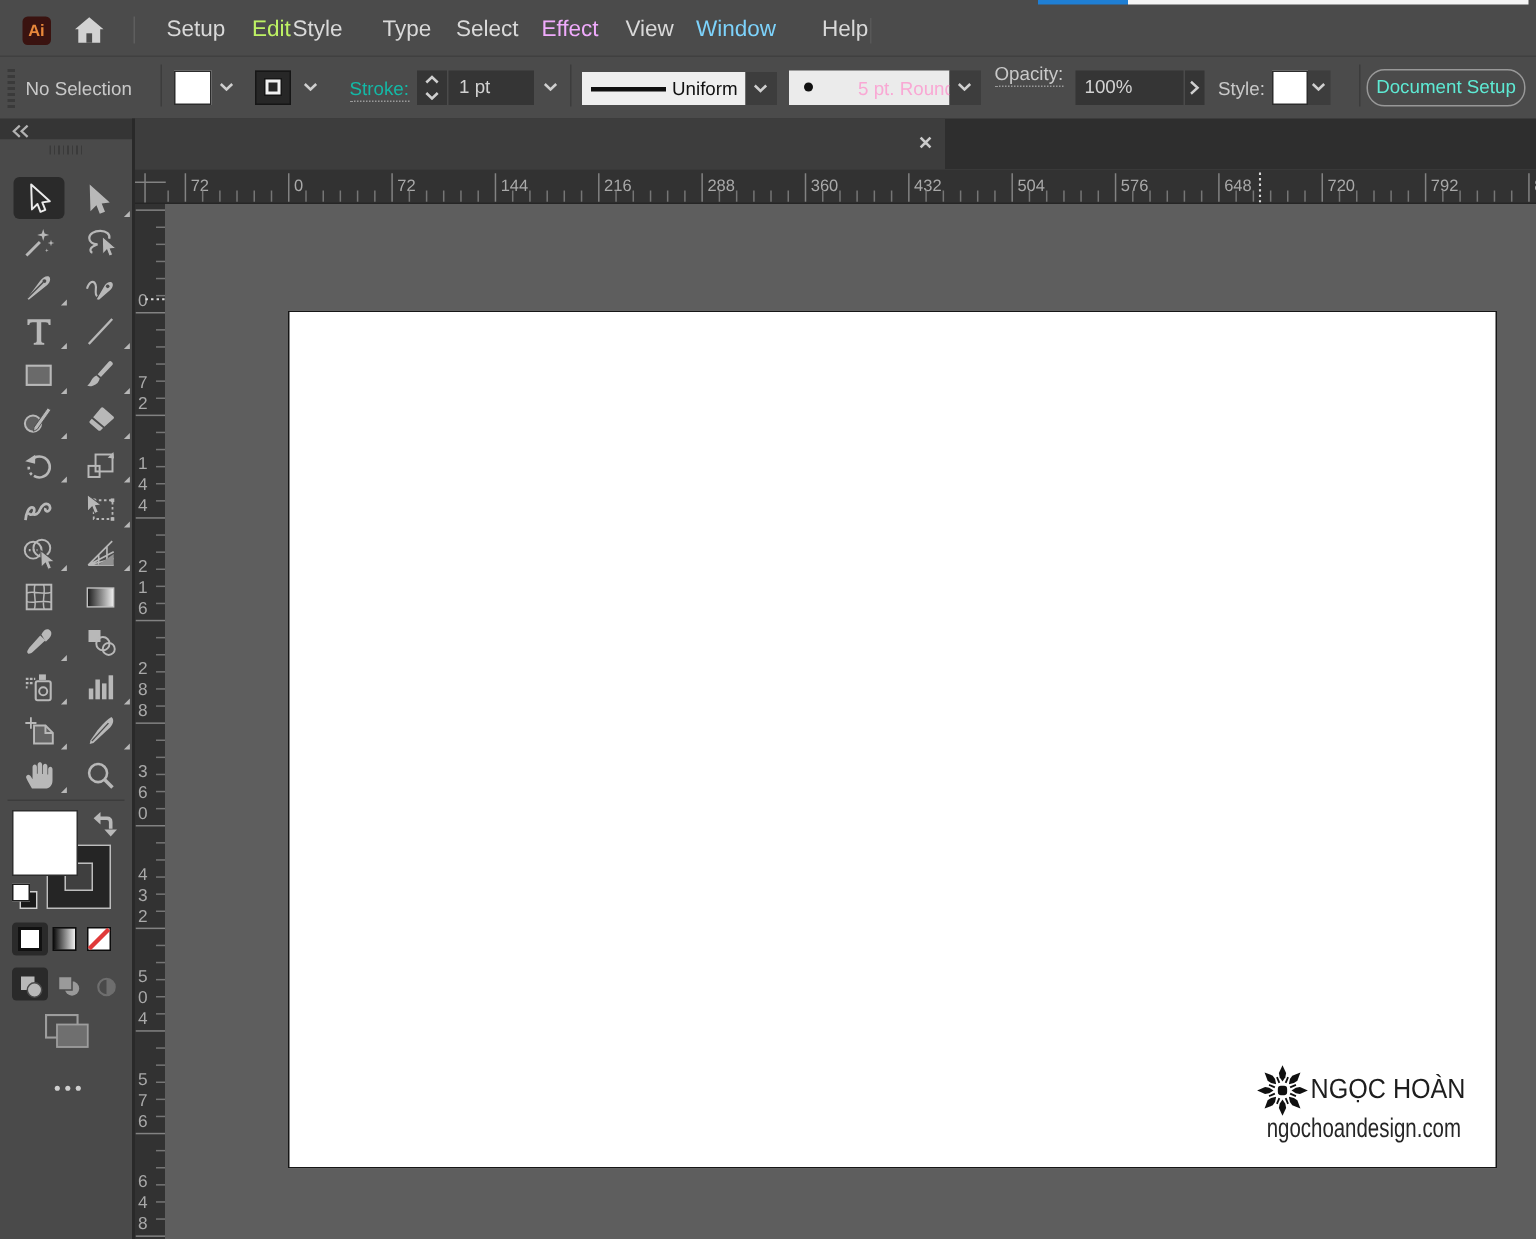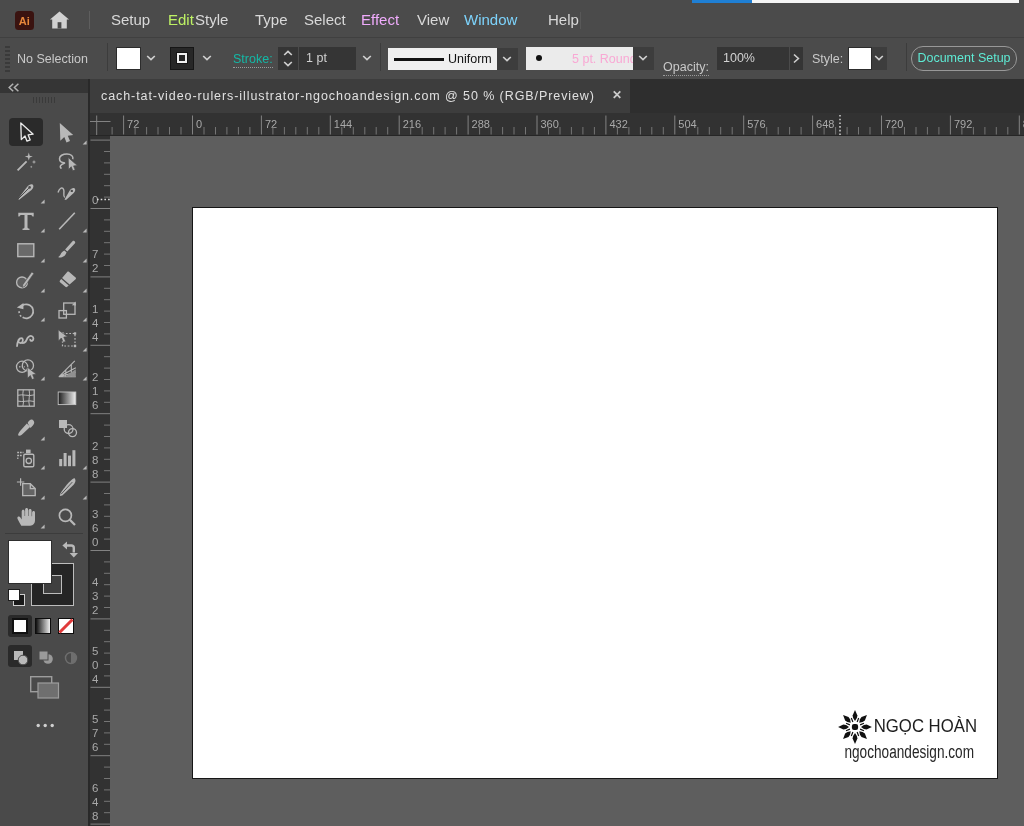--- a/index.html
+++ b/index.html
@@ -59,38 +59,37 @@
     <svg style="position:absolute;left:502px;top:56px" width="10" height="6">
       <path d="M1.2,1 L5,4.6 L8.8,1" fill="none" stroke="#cfcfcf" stroke-width="1.7"></path>
     </svg>
     <div style="position:absolute;left:526px;top:47px;width:107px;height:23px;background:#ebebeb"></div>
     <div style="position:absolute;left:536px;top:55px;width:6px;height:6px;border-radius:50%;background:#111"></div>
     <div style="position:absolute;left:572px;top:52px;font:12.5px 'Liberation Sans',sans-serif;color:#f9a8d4">5 pt. Round</div>
     <div style="position:absolute;left:633px;top:47px;width:21px;height:23px;background:#3d3d3d"></div>
     <svg style="position:absolute;left:638px;top:55px" width="10" height="6">
       <path d="M1.2,1 L5,4.6 L8.8,1" fill="none" stroke="#cfcfcf" stroke-width="1.7"></path>
     </svg>
-    <div style="position:absolute;left:663px;top:60px;font:12.5px 'Liberation Sans',sans-serif;color:#c9c9c9;border-bottom:1px dotted #9a9a9a;padding-bottom:1px">Opacity:</div>
+    <div style="position:absolute;left:663px;top:42px;font:12.5px 'Liberation Sans',sans-serif;color:#c9c9c9;border-bottom:1px dotted #9a9a9a;padding-bottom:1px">Opacity:</div>
     <div style="position:absolute;left:717px;top:47px;width:72px;height:23px;background:#353535;font:12.5px 'Liberation Sans',sans-serif;color:#d2d2d2;line-height:23px;padding-left:6px;box-sizing:border-box">100%</div>
     <div style="position:absolute;left:790px;top:47px;width:13px;height:23px;background:#353535"></div>
     <svg style="position:absolute;left:792px;top:53px" width="8" height="11">
       <path d="M2,1.5 L6.4,5.5 L2,9.5" fill="none" stroke="#cfcfcf" stroke-width="1.6"></path>
     </svg>
     <div style="position:absolute;left:812px;top:52px;font:12.5px 'Liberation Sans',sans-serif;color:#c9c9c9">Style:</div>
     <div style="position:absolute;left:848px;top:47px;width:24px;height:23px;background:#fff;border:1px solid #2c2c2c;box-sizing:border-box"></div>
     <div style="position:absolute;left:872px;top:47px;width:15px;height:23px;background:#3d3d3d"></div>
     <svg style="position:absolute;left:874px;top:55px" width="10" height="6">
       <path d="M1.2,1 L5,4.6 L8.8,1" fill="none" stroke="#cfcfcf" stroke-width="1.7"></path>
     </svg>
     <div style="position:absolute;left:906px;top:43px;width:1px;height:28px;background:#3c3c3c"></div>
     <div style="position:absolute;left:911px;top:46px;width:106px;height:25px;border:1px solid #989898;border-radius:12px;box-sizing:border-box;font:12.5px 'Liberation Sans',sans-serif;color:#5eead4;text-align:center;line-height:23px">Document Setup</div>
 
   <div style="position:absolute;left:88px;top:79px;width:936px;height:34px;background:#2e2e2e"></div>
   <div style="position:absolute;left:90px;top:79px;width:540px;height:34px;background:#3d3d3d"></div>
-  <div style="position:absolute;left:101px;top:89px;font:12.5px 'Liberation Sans',sans-serif;color:#e0e0e0;letter-spacing:0.92px;white-space:nowrap">cach-tat-video-rulers-illustrator-ngochoandesign.com @ 50 % (RGB/Preview)</div>
   <div style="position:absolute;left:612px;top:88px;font:700 12px 'Liberation Sans',sans-serif;color:#cccccc">✕</div>
 
   <svg width="936" height="23" style="position:absolute;left:88px;top:113px">
       <rect x="0" y="0" width="936" height="23" fill="#323232"></rect>
       <line x1="8.7" y1="2.5" x2="8.7" y2="23" stroke="#828282" stroke-width="1"></line>
       <line x1="2" y1="8.5" x2="22.5" y2="8.5" stroke="#828282" stroke-width="1"></line>
       <line x1="35.6" y1="2.5" x2="35.6" y2="21.5" stroke="#828282" stroke-width="1"></line>
       <text x="39.1" y="14.5" font-family="Liberation Sans, sans-serif" font-size="11" fill="#a9a9a9">72</text>
       <line x1="47.1" y1="14" x2="47.1" y2="21.5" stroke="#757575" stroke-width="1"></line>
       <line x1="58.6" y1="14" x2="58.6" y2="21.5" stroke="#757575" stroke-width="1"></line>

